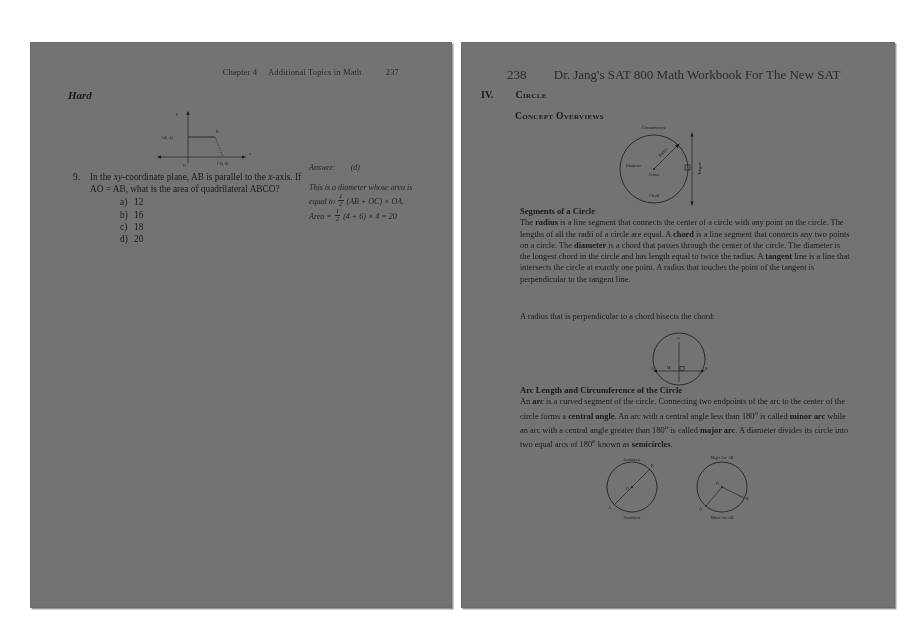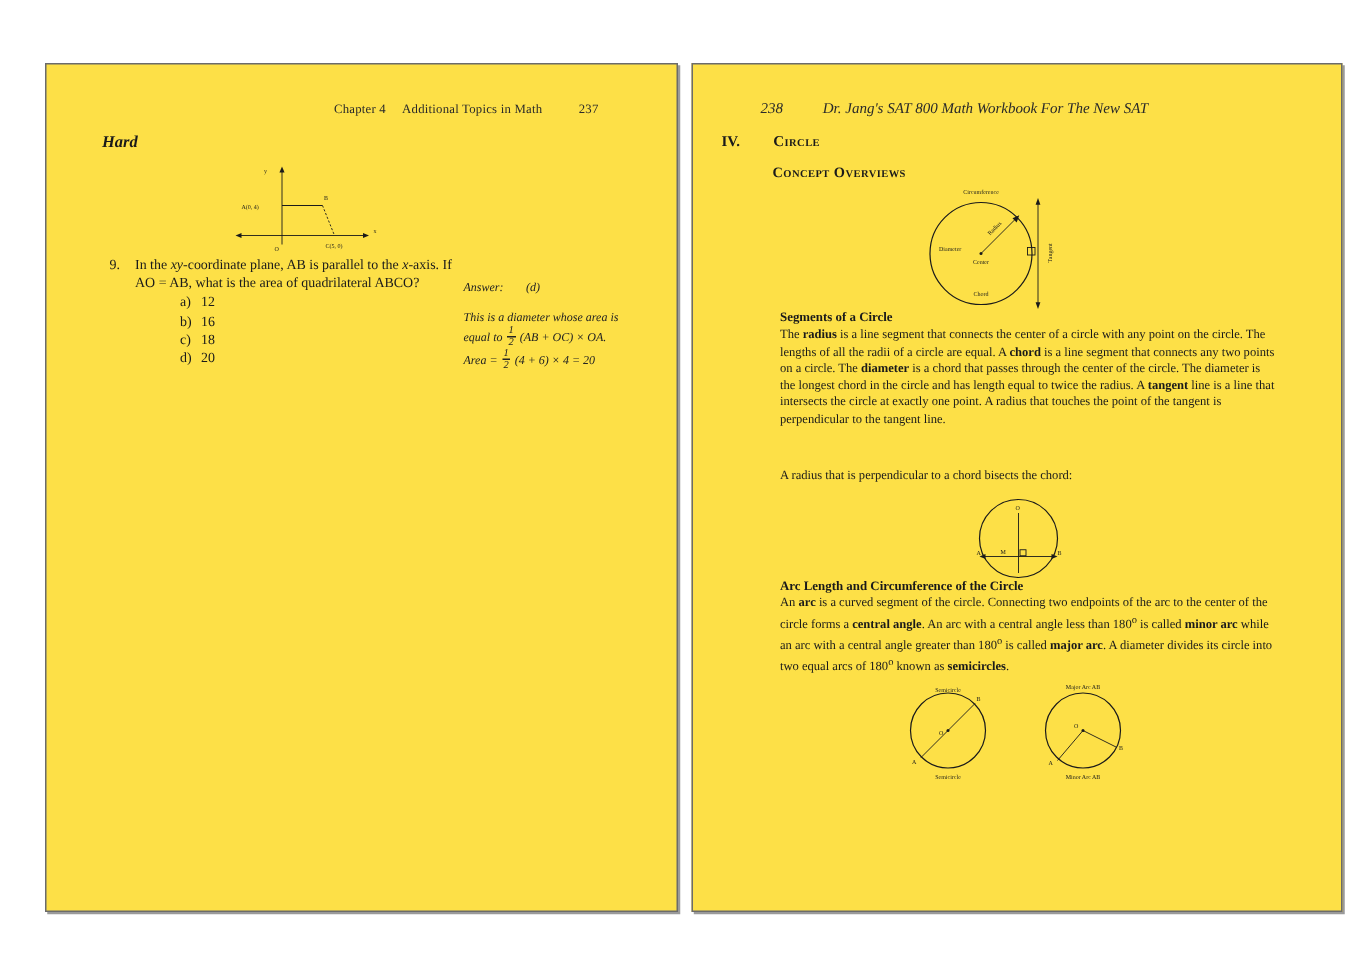--- a/index.html
+++ b/index.html
@@ -15,21 +15,21 @@
     color: #1a1a1a;
   }
   .spread {
     position: absolute;
     left: 0; top: 0;
     width: 910px;
     height: 644px;
   }
   .page {
     position: absolute;
-    background: #fde047;
+    background: #737373;
     border: 1px solid #6b6b6b;
     box-shadow: 1.5px 1.5px 0 0 #9a9a9a;
     box-sizing: border-box;
     overflow: hidden;
   }
   .page-left {
     left: 30px; top: 42px;
     width: 422px; height: 566px;
   }
   .page-right {
@@ -89,21 +89,21 @@
     line-height: 12.2px;
     white-space: nowrap;
   }
   .q-choices .lbl {
     display: inline-block;
     width: 14px;
   }
 
   .ans-block {
     position: absolute;
-    left: 278px; top: 144px;
+    left: 278px; top: 120px;
     width: 112px;
     font-size: 8px;
     font-style: italic;
     line-height: 10.6px;
     color: #222;
   }
   .ans-line1 { margin-bottom: 9px; }
   .ans-line1 .a-lbl { }
   .ans-line1 .a-val { margin-left: 13px; }
   .frac {
@@ -114,24 +114,23 @@
     line-height: 1;
     margin: 0 1px;
   }
   .frac .num { display: block; padding: 0 1px; }
   .frac .den { display: block; border-top: 0.8px solid #222; padding: 0 1px; }
 
   
   .r-header {
     position: absolute;
     left: 45px; top: 24px;
-    font-size: 10px;
+    font-size: 13px;
     white-space: nowrap;
     color: #2a2a2a;
-    font-style: italic;
   }
   .r-header .pg { margin-right: 24px; }
 
   .r-sect {
     position: absolute;
     left: 19px; top: 46px;
     font-size: 10px;
     font-weight: bold;
     white-space: nowrap;
   }

